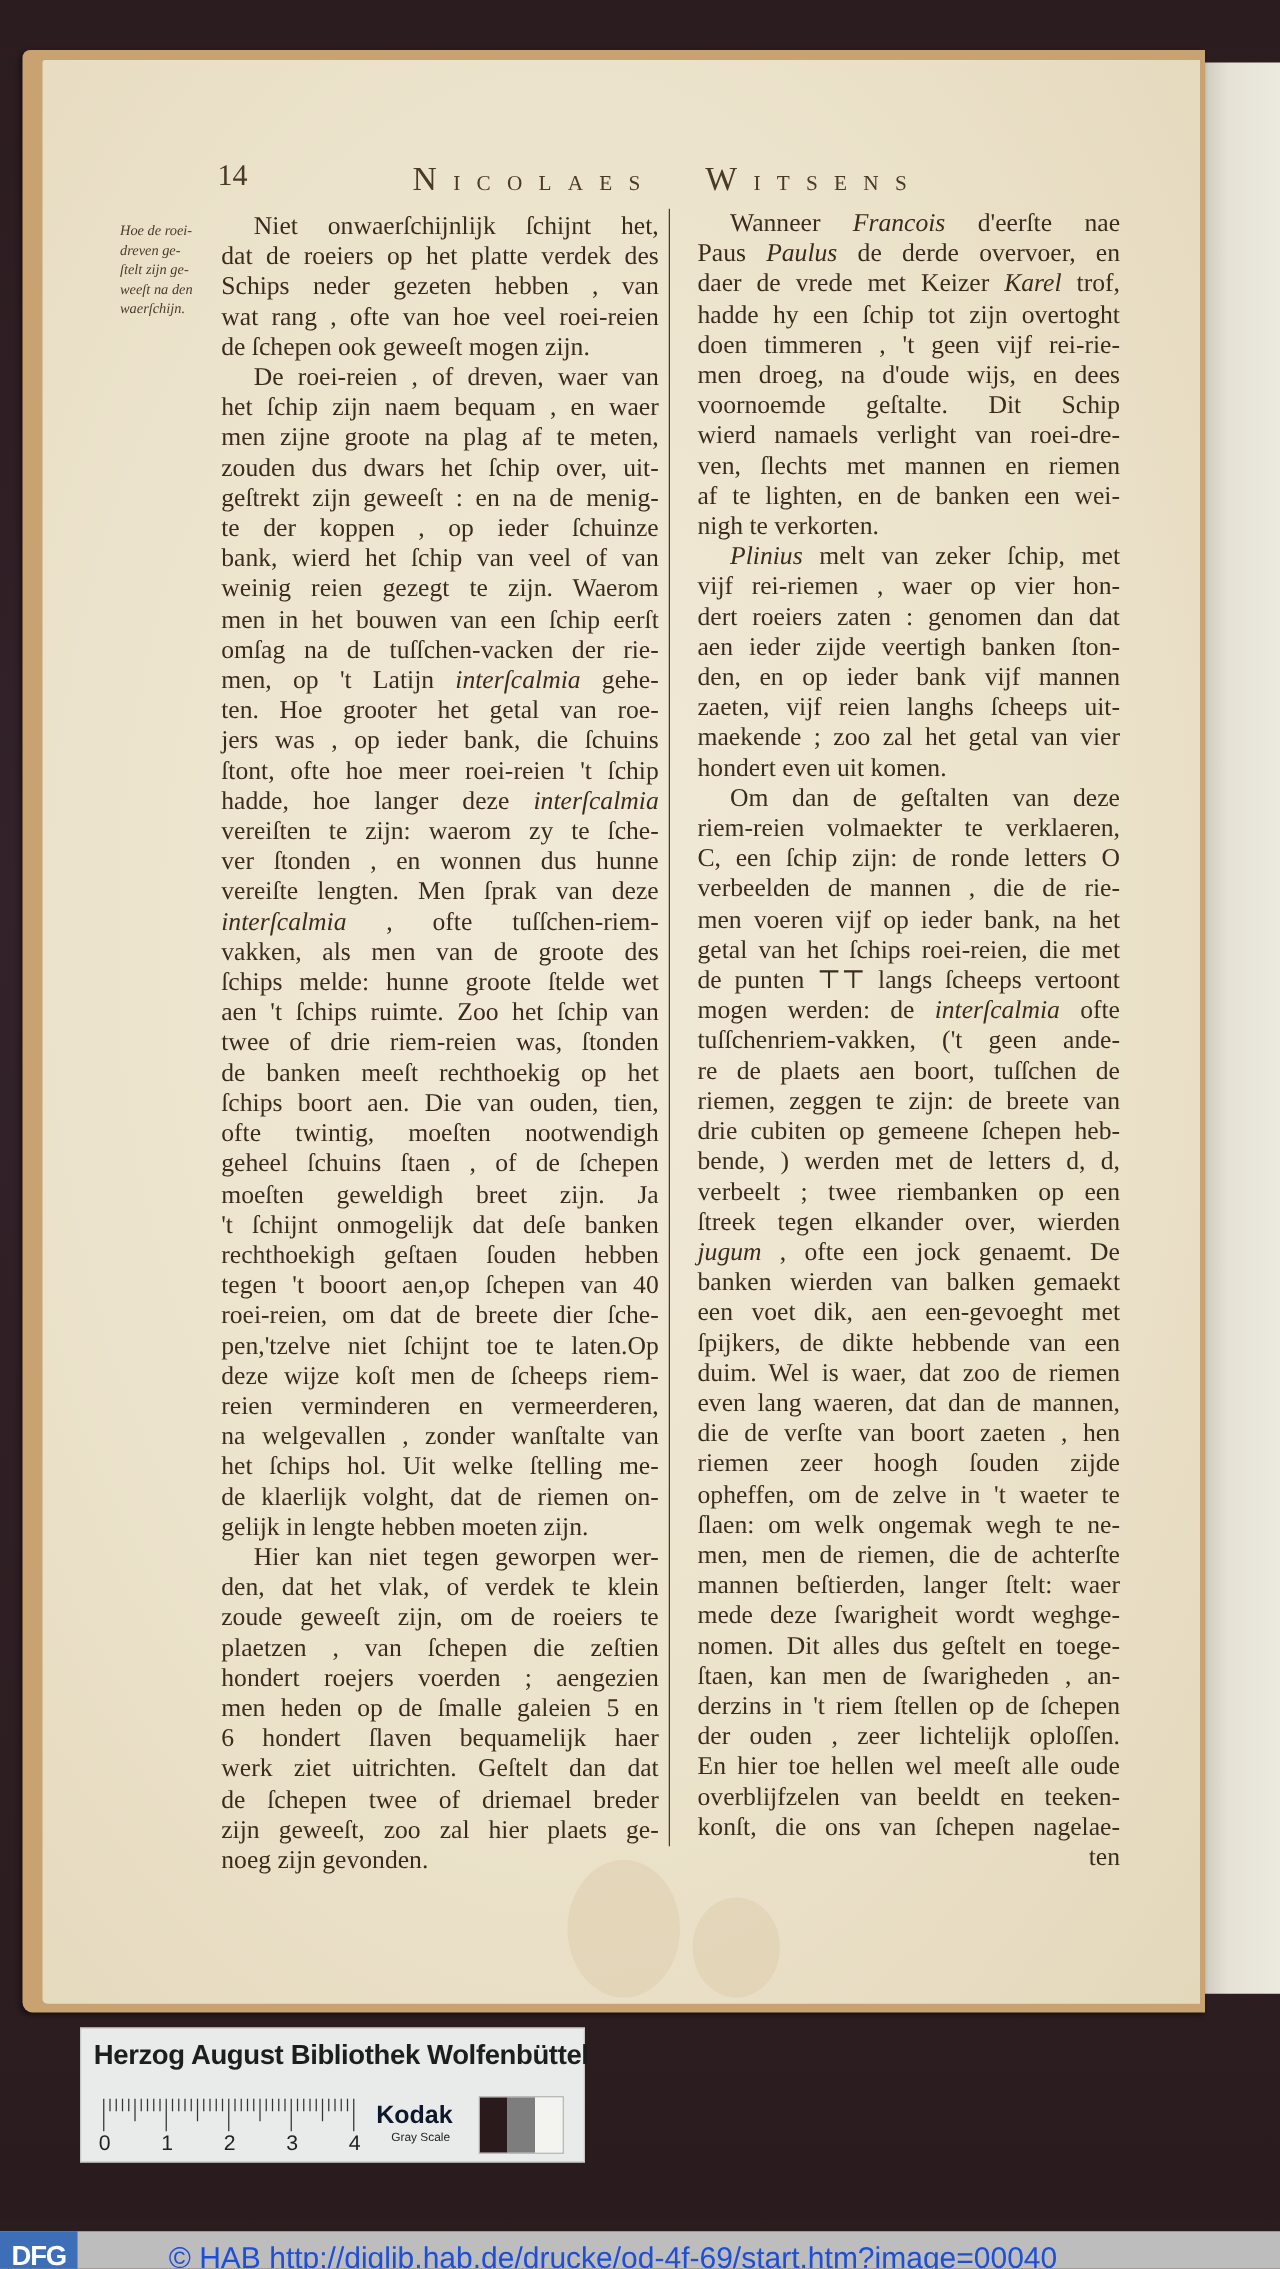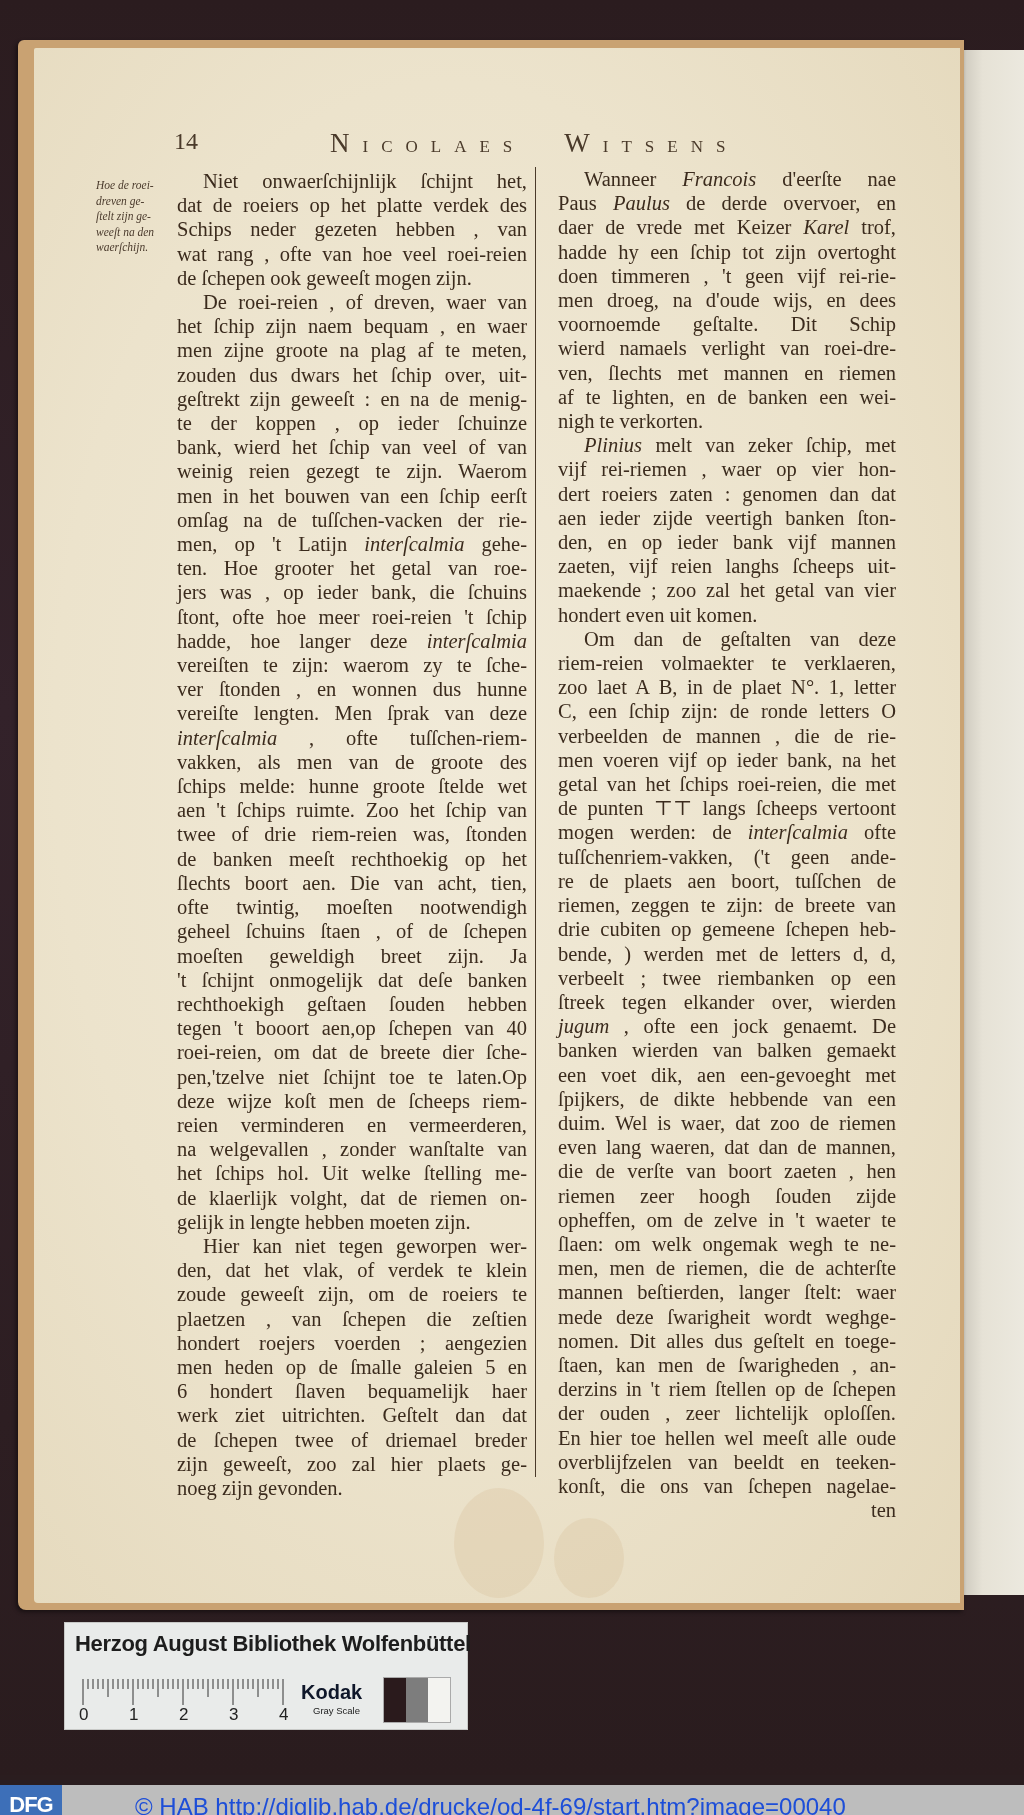--- a/index.html
+++ b/index.html
@@ -159,21 +159,21 @@
     <span class="line">hadde, hoe langer deze <i>interſcalmia</i></span>
     <span class="line">vereiſten te zijn: waerom zy te ſche-</span>
     <span class="line">ver ſtonden , en wonnen dus hunne</span>
     <span class="line">vereiſte lengten. Men ſprak van deze</span>
     <span class="line"><i>interſcalmia</i> , ofte tuſſchen-riem-</span>
     <span class="line">vakken, als men van de groote des</span>
     <span class="line">ſchips melde: hunne groote ſtelde wet</span>
     <span class="line">aen 't ſchips ruimte. Zoo het ſchip van</span>
     <span class="line">twee of drie riem-reien was, ſtonden</span>
     <span class="line">de banken meeſt rechthoekig op het</span>
-    <span class="line">ſlechts boort aen. Die van acht, tien,</span>
+    <span class="line">ſchips boort aen. Die van ouden, tien,</span>
     <span class="line">ofte twintig, moeſten nootwendigh</span>
     <span class="line">geheel ſchuins ſtaen , of de ſchepen</span>
     <span class="line">moeſten geweldigh breet zijn. Ja</span>
     <span class="line">'t ſchijnt onmogelijk dat deſe banken</span>
     <span class="line">rechthoekigh geſtaen ſouden hebben</span>
     <span class="line">tegen 't booort aen,op ſchepen van 40</span>
     <span class="line">roei-reien, om dat de breete dier ſche-</span>
     <span class="line">pen,'tzelve niet ſchijnt toe te laten.Op</span>
     <span class="line">deze wijze koſt men de ſcheeps riem-</span>
     <span class="line">reien verminderen en vermeerderen,</span>
@@ -209,21 +209,20 @@
     <span class="line indent"><i>Plinius</i> melt van zeker ſchip, met</span>
     <span class="line">vijf rei-riemen , waer op vier hon-</span>
     <span class="line">dert roeiers zaten : genomen dan dat</span>
     <span class="line">aen ieder zijde veertigh banken ſton-</span>
     <span class="line">den, en op ieder bank vijf mannen</span>
     <span class="line">zaeten, vijf reien langhs ſcheeps uit-</span>
     <span class="line">maekende ; zoo zal het getal van vier</span>
     <span class="line last">hondert even uit komen.</span>
     <span class="line indent">Om dan de geſtalten van deze</span>
     <span class="line">riem-reien volmaekter te verklaeren,</span>
-    <span class="line">zoo laet A B, in de plaet N°. 1, letter</span>
     <span class="line">C, een ſchip zijn: de ronde letters O</span>
     <span class="line">verbeelden de mannen , die de rie-</span>
     <span class="line">men voeren vijf op ieder bank, na het</span>
     <span class="line">getal van het ſchips roei-reien, die met</span>
     <span class="line">de punten ⊤⊤ langs ſcheeps vertoont</span>
     <span class="line">mogen werden: de <i>interſcalmia</i> ofte</span>
     <span class="line">tuſſchenriem-vakken, ('t geen ande-</span>
     <span class="line">re de plaets aen boort, tuſſchen de</span>
     <span class="line">riemen, zeggen te zijn: de breete van</span>
     <span class="line">drie cubiten op gemeene ſchepen heb-</span>

